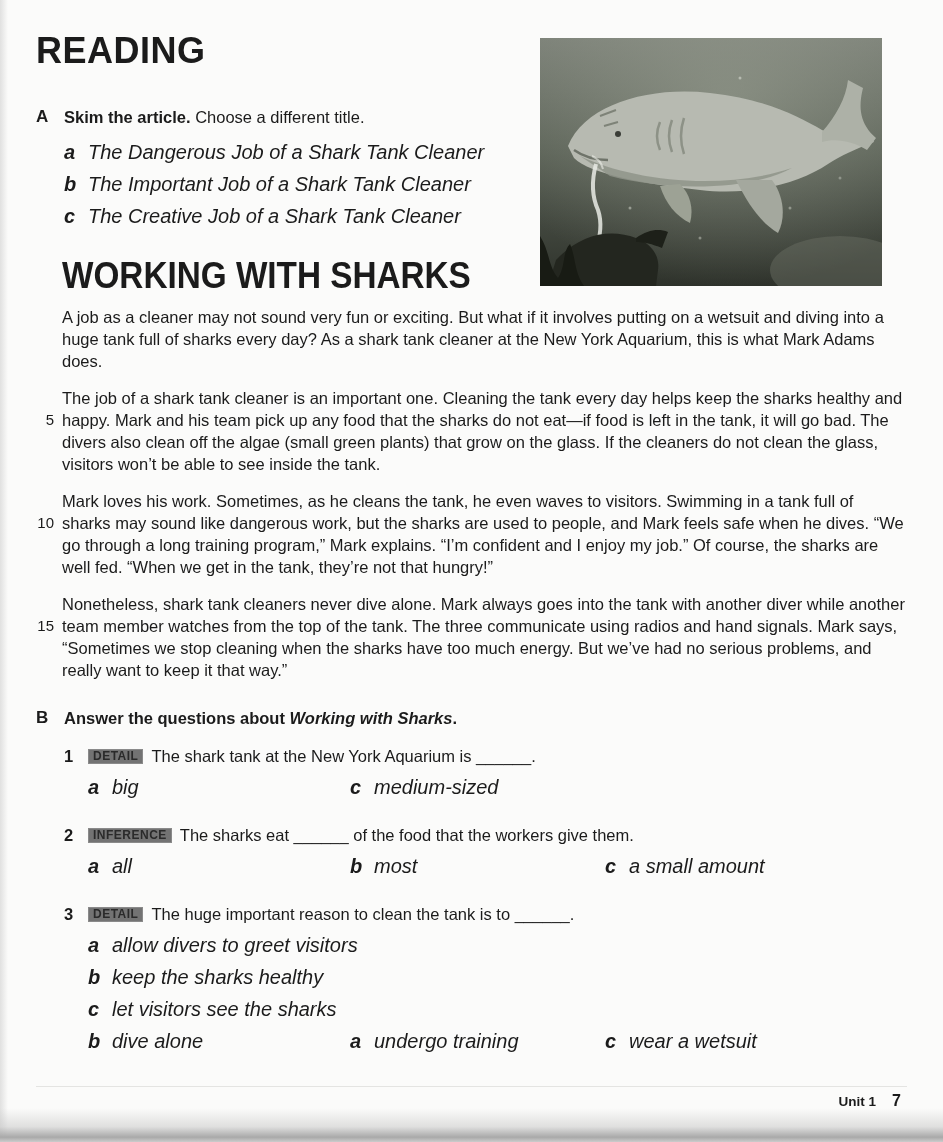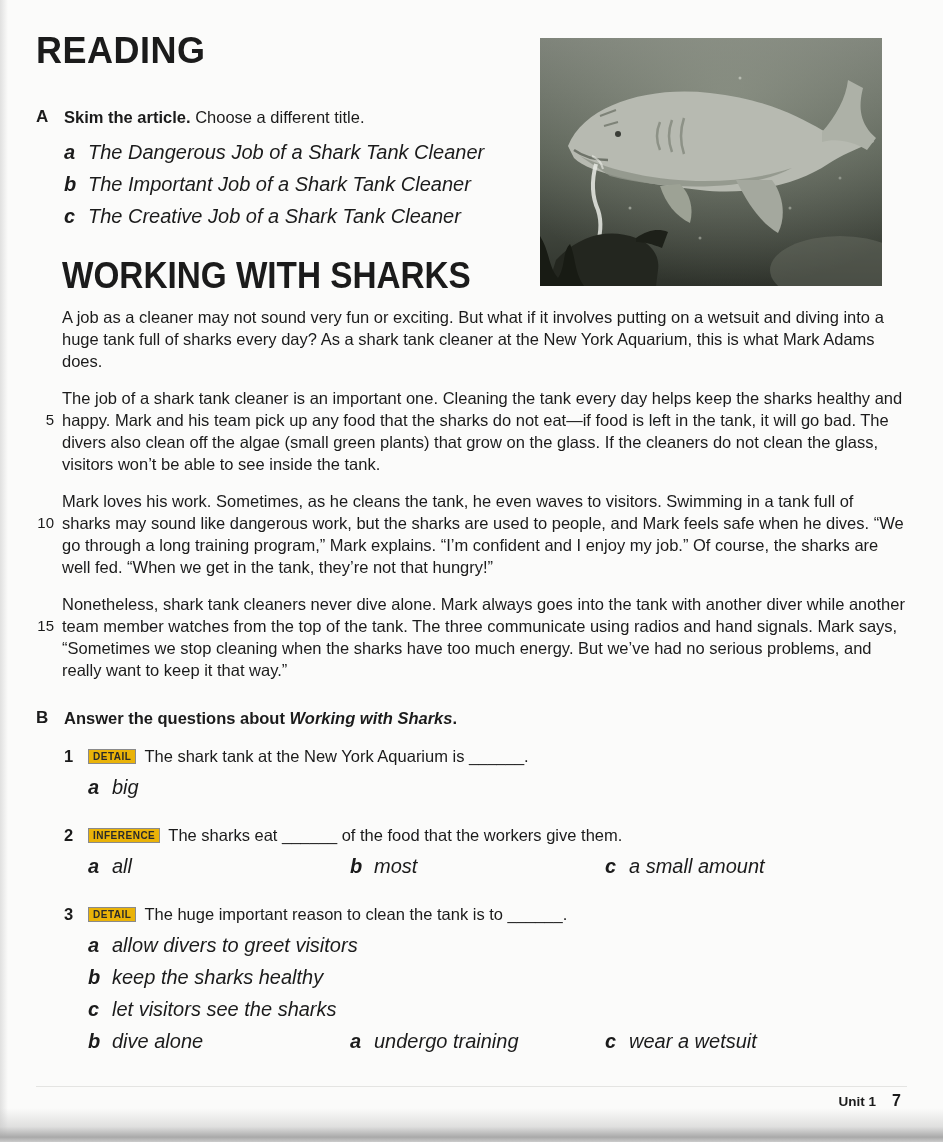--- a/index.html
+++ b/index.html
@@ -30,22 +30,22 @@
   .article{margin:20px 0 0 26px;}
   .article-title{font-size:37px;font-weight:bold;line-height:1.05;margin:0 0 10px 0;
     display:inline-block;transform:scaleX(.9);transform-origin:left;letter-spacing:0;}
   .para{position:relative;font-size:16.5px;line-height:22px;margin:0 0 15px 0;}
   .line-no{position:absolute;left:-34px;top:22px;width:26px;text-align:right;font-size:15px;line-height:22px;color:#1b1b1b;}
 
   
   .questions{margin-top:4px;}
   .q-line{margin:16px 0 9px 0;font-size:16.5px;line-height:22px;}
   .q-num{display:inline-block;width:24px;font-weight:bold;}
-  .q-tag{display:inline-block;background:#eab308;color:#2a2a2a;border:1px solid #8a8a8a;
-    font-size:10px;font-weight:bold;letter-spacing:.5px;padding:1px 4px 1px 4px;margin-right:8px;
+  .q-tag{display:inline-block;background:#737373;color:#2a2a2a;border:1px solid #8a8a8a;
+    font-size:12px;font-weight:bold;letter-spacing:.5px;padding:1px 4px 1px 4px;margin-right:8px;
     vertical-align:2px;line-height:11px;}
   .q-options.row{display:grid;grid-template-columns:262px 255px auto;margin:0 0 4px 24px;font-size:16px;}
   .q-options.stack .opt-row{margin-left:24px;}
 
   
   .foot-rule{position:absolute;left:36px;right:36px;top:1086px;height:1px;background:#e4e4e2;}
   .footer{position:absolute;right:42px;top:1092px;font-size:13.5px;}
   .footer .unit{font-weight:bold;}
   .footer .pnum{font-weight:bold;font-size:16px;margin-left:16px;}
 </style>
@@ -149,20 +149,21 @@
       </div>
 
       <div class="questions">
 
         <div>
           <div class="q-line">
             <span class="q-num">1</span><span class="q-tag">DETAIL</span><span>The shark tank at the New York Aquarium is ______.</span>
           </div>
           <div class="q-options row">
             <span class="opt-row"><span class="opt-letter">a</span><span>big</span></span>
+            <span class="opt-row"><span class="opt-letter">c</span><span>medium-sized</span></span>
           </div>
         </div>
 
         <div>
           <div class="q-line">
             <span class="q-num">2</span><span class="q-tag">INFERENCE</span><span>The sharks eat ______ of the food that the workers give them.</span>
           </div>
           <div class="q-options row">
             <span class="opt-row"><span class="opt-letter">a</span><span>all</span></span>
             <span class="opt-row"><span class="opt-letter">b</span><span>most</span></span>

